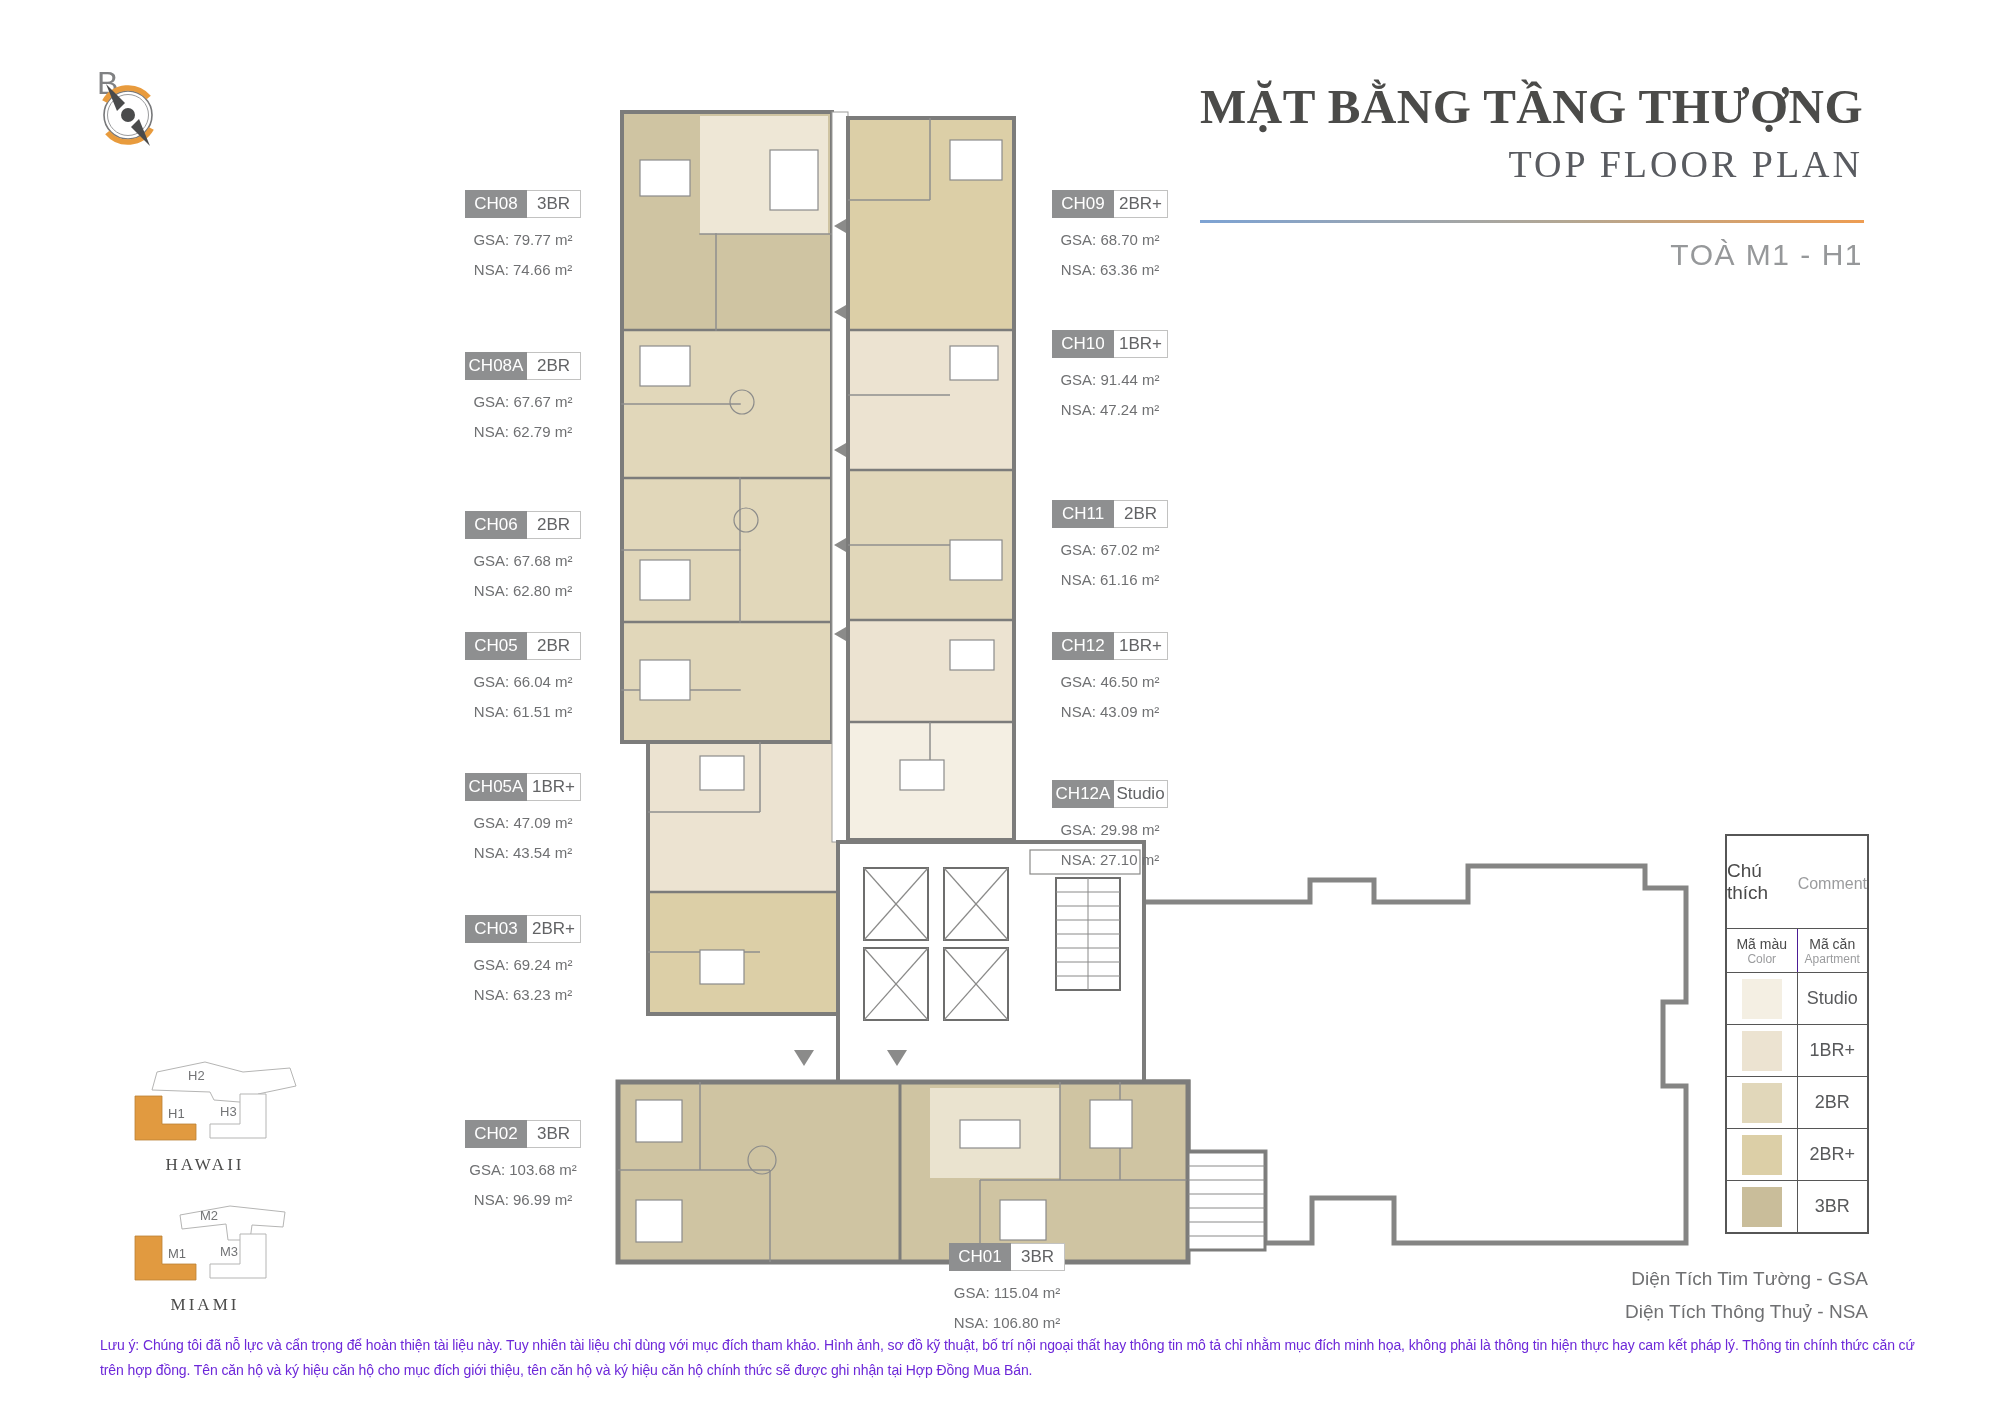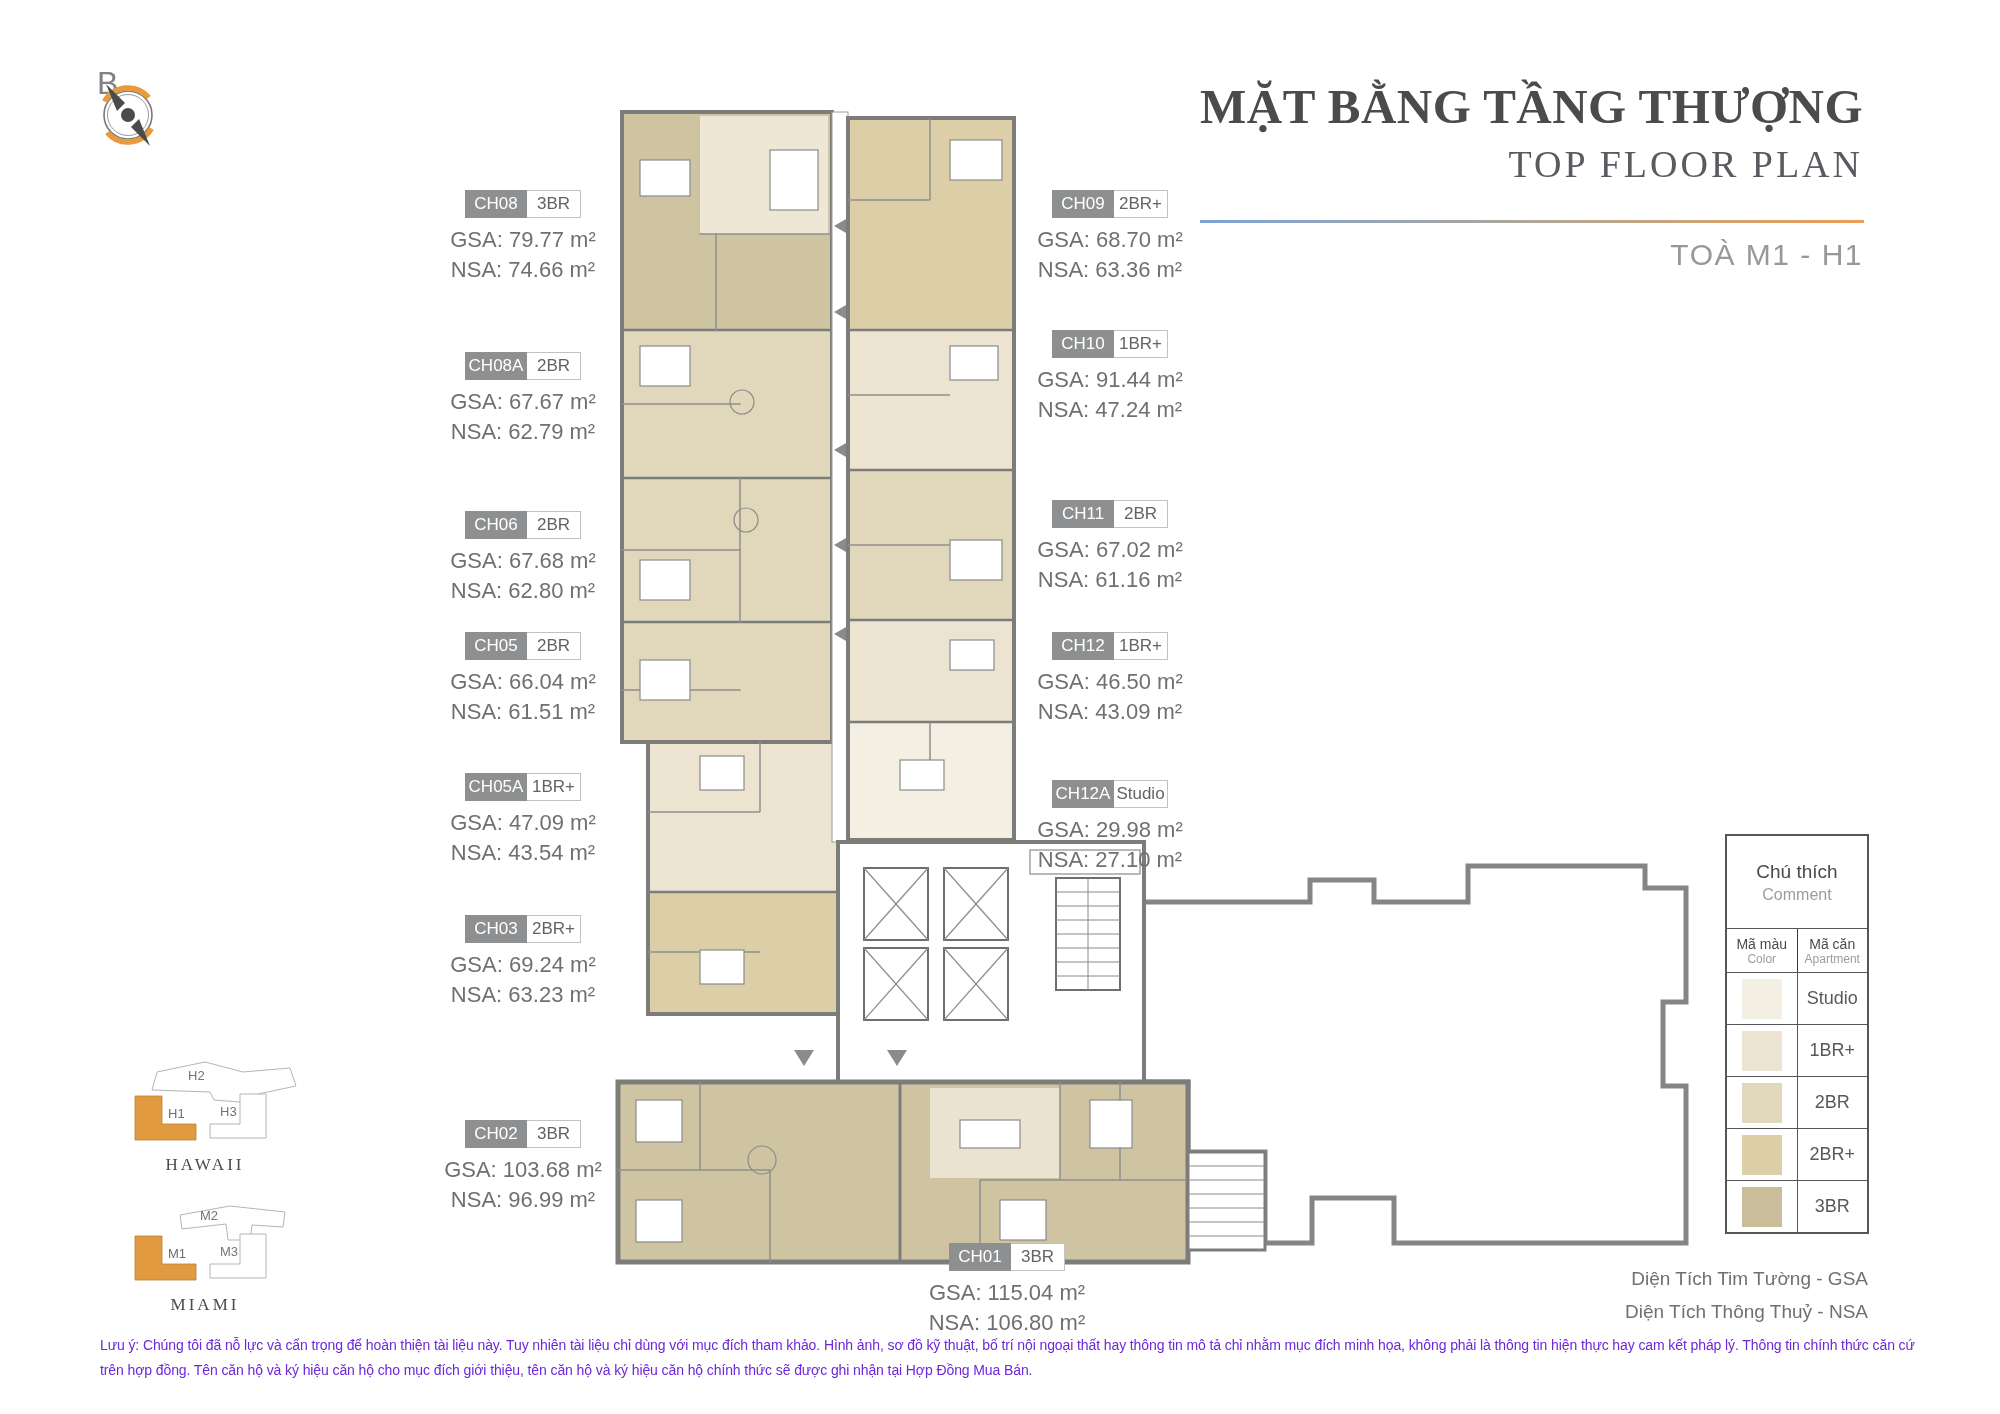--- a/index.html
+++ b/index.html
@@ -14,33 +14,33 @@
            background:linear-gradient(to right,#7da3d4,#b3a793 55%,#ee9d52);}
   .tower-name{position:absolute;top:238px;right:137px;font-size:30px;color:#96989a;
               letter-spacing:1.5px;white-space:nowrap;}
   
   .unit-label{position:absolute;width:160px;text-align:center;}
   .unit-label .badge{display:flex;width:116px;height:28px;margin:0 auto;}
   .unit-label .code{flex:0 0 60px;background:#8e8f90;border:1px solid #8e8f90;color:#ffffff;
                     font-size:17px;line-height:26px;}
   .unit-label .type{flex:1;background:#ffffff;border:1px solid #c2c2c1;border-left:none;
                     color:#626365;font-size:17px;line-height:26px;}
-  .unit-label .area{font-size:22px;color:#6f7072;line-height:30px;white-space:nowrap;}
+  .unit-label .area{font-size:15px;color:#6f7072;line-height:30px;white-space:nowrap;}
   .unit-label .area.gsa{margin-top:7px;}
   .u-ch08 {left:443px;top:190px;}  .u-ch08a{left:443px;top:352px;}
   .u-ch06 {left:443px;top:511px;}  .u-ch05 {left:443px;top:632px;}
   .u-ch05a{left:443px;top:773px;}  .u-ch03 {left:443px;top:915px;}
   .u-ch02 {left:443px;top:1120px;} .u-ch09 {left:1030px;top:190px;}
   .u-ch10 {left:1030px;top:330px;} .u-ch11 {left:1030px;top:500px;}
   .u-ch12 {left:1030px;top:632px;} .u-ch12a{left:1030px;top:780px;}
   .u-ch01 {left:927px;top:1243px;}
   
   .legend{position:absolute;left:1725px;top:834px;width:140px;border:2px solid #565656;
           background:#ffffff;}
-  .legend .head{height:92px;border-bottom:1px solid #565656;display:flex;flex-direction:column;
+  .legend .head{height:92px;border-bottom:1px solid #565656;display:flex;
                 align-items:center;justify-content:center;}
   .legend .head .vi{font-size:19px;color:#4a4a4a;}
   .legend .head .en{font-size:16px;color:#9b9c9e;margin-top:3px;}
   .legend .cols{display:flex;height:43px;border-bottom:1px solid #565656;}
   .legend .cols .c{flex:1;display:flex;flex-direction:column;align-items:center;justify-content:center;}
   .legend .cols .c:first-child{border-right:1px solid #4c1d95;}
   .legend .cols .vi{font-size:14px;color:#4a4a4a;}
   .legend .cols .en{font-size:12px;color:#9b9c9e;}
   .legend .row{display:flex;height:51px;border-bottom:1px solid #565656;}
   .legend .row:last-child{border-bottom:none;}

